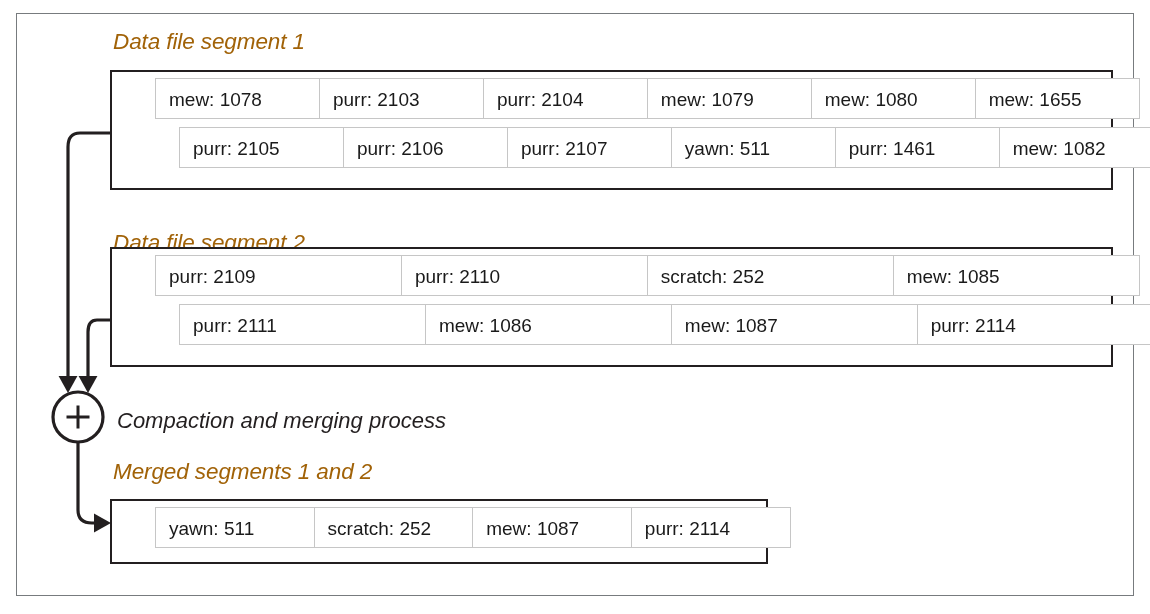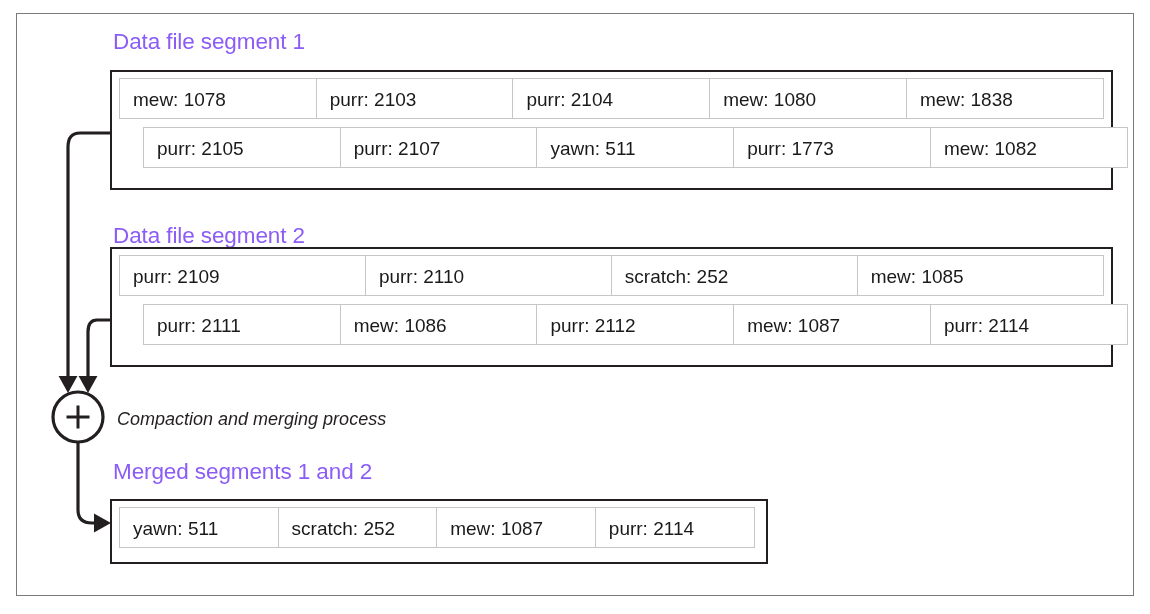--- a/index.html
+++ b/index.html
@@ -32,37 +32,39 @@
     box-sizing: border-box;
     background: #ffffff;
   }
 
   
   .section-title {
     position: absolute;
     font-size: 22.5px;
     font-weight: 400;
     letter-spacing: -0.1px;
-    color: #8b5cf6;
+    color: #a16207;
     white-space: nowrap;
     line-height: 1;
+    font-style: italic;
   }
 
   
   .segment-box {
     position: absolute;
     border: 2.6px solid #231f20;
     box-sizing: border-box;
     background: #ffffff;
     padding: 6px 7px;
   }
 
   .record-row {
     display: flex;
     width: 100%;
+    margin-left: 36px;
   }
   .record-row + .record-row {
     margin-top: 8px;
     padding-left: 24px;
   }
 
   .record-cell {
     flex: 1 1 0;
     border: 1.4px solid #c6c6c6;
     box-sizing: border-box;
@@ -80,21 +82,21 @@
   }
 
   
   .record-row.fixed .record-cell {
     flex: 0 0 160px;
   }
 
   
   .process-caption {
     position: absolute;
-    font-size: 18px;
+    font-size: 22px;
     font-style: italic;
     color: #231f20;
     white-space: nowrap;
     line-height: 1;
   }
 
   
   .flow-layer {
     position: absolute;
     left: 0;
@@ -128,45 +130,46 @@
 
   <div class="outer-frame"></div>
 
   <div class="section-title" style="left:113px; top:31px;">Data file segment 1</div>
 
   <div class="segment-box" style="left:110px; top:70px; width:1003px; height:120px;">
     <div class="record-row">
       <div class="record-cell">mew: 1078</div>
       <div class="record-cell">purr: 2103</div>
       <div class="record-cell">purr: 2104</div>
+      <div class="record-cell">mew: 1079</div>
       <div class="record-cell">mew: 1080</div>
-      <div class="record-cell">mew: 1838</div>
+      <div class="record-cell">mew: 1655</div>
     </div>
     <div class="record-row">
       <div class="record-cell">purr: 2105</div>
+      <div class="record-cell">purr: 2106</div>
       <div class="record-cell">purr: 2107</div>
       <div class="record-cell">yawn: 511</div>
-      <div class="record-cell">purr: 1773</div>
+      <div class="record-cell">purr: 1461</div>
       <div class="record-cell">mew: 1082</div>
     </div>
   </div>
 
-  <div class="section-title" style="left:113px; top:225px;">Data file segment 2</div>
+  <div class="section-title" style="left:113px; top:232px;">Data file segment 2</div>
 
   <div class="segment-box" style="left:110px; top:247px; width:1003px; height:120px;">
     <div class="record-row">
       <div class="record-cell">purr: 2109</div>
       <div class="record-cell">purr: 2110</div>
       <div class="record-cell">scratch: 252</div>
       <div class="record-cell">mew: 1085</div>
     </div>
     <div class="record-row">
       <div class="record-cell">purr: 2111</div>
       <div class="record-cell">mew: 1086</div>
-      <div class="record-cell">purr: 2112</div>
       <div class="record-cell">mew: 1087</div>
       <div class="record-cell">purr: 2114</div>
     </div>
   </div>
 
   <div class="process-caption" style="left:117px; top:410px;">Compaction and merging process</div>
 
   <div class="section-title" style="left:113px; top:461px;">Merged segments 1 and 2</div>
 
   <div class="segment-box" style="left:110px; top:499px; width:658px; height:65px;">

